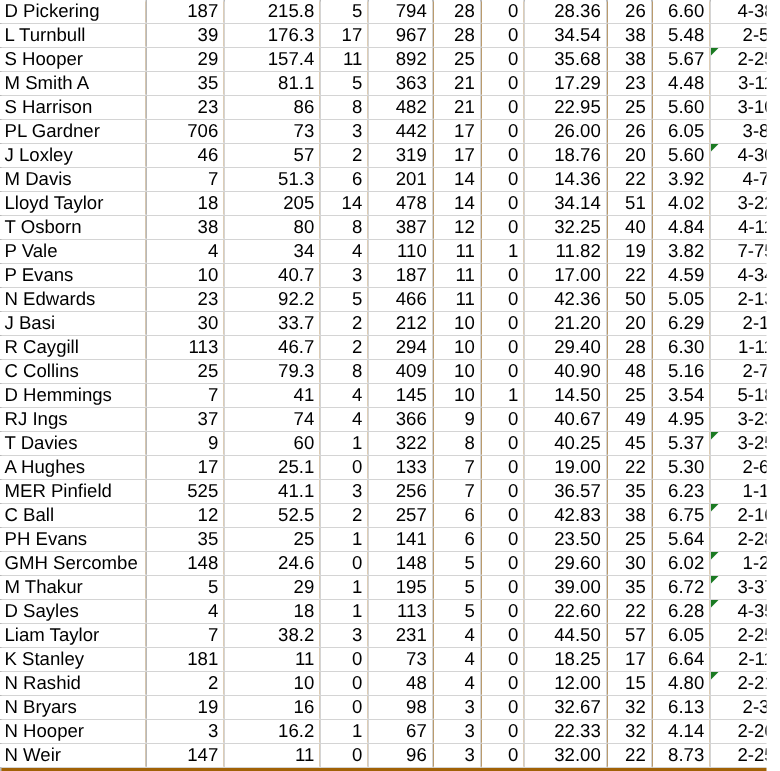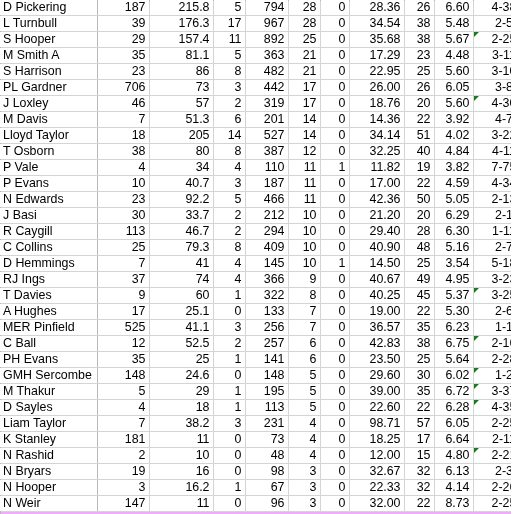--- a/index.html
+++ b/index.html
@@ -10,21 +10,21 @@
   body {
     width: 520px;
     height: 514px;
     overflow: hidden;
     font-family: "Liberation Sans", sans-serif;
   }
   #sheet {
     width: 520px;
     height: 514px;
     position: relative;
-    background: #f0abfc;
+    background: #a16207;
   }
   table.grid {
     border-collapse: collapse;
     table-layout: fixed;
     width: 511px;
     margin: 0;
     padding: 0;
   }
   table.grid col.c0  { width: 97px; }
   table.grid col.c1  { width: 52px; }
@@ -217,21 +217,21 @@
           <td class="num">14.36</td>
           <td class="num">22</td>
           <td class="num">3.92</td>
           <td class="center last">4-7</td>
         </tr>
         <tr>
           <td class="name">Lloyd Taylor</td>
           <td class="num">18</td>
           <td class="num">205</td>
           <td class="num">14</td>
-          <td class="num">527</td>
+          <td class="num">478</td>
           <td class="num">14</td>
           <td class="num">0</td>
           <td class="num">34.14</td>
           <td class="num">51</td>
           <td class="num">4.02</td>
           <td class="center last">3-22</td>
         </tr>
         <tr>
           <td class="name">T Osborn</td>
           <td class="num">38</td>
@@ -454,21 +454,21 @@
           <td class="center last"><span class="flag"></span>4-35</td>
         </tr>
         <tr>
           <td class="name">Liam Taylor</td>
           <td class="num">7</td>
           <td class="num">38.2</td>
           <td class="num">3</td>
           <td class="num">231</td>
           <td class="num">4</td>
           <td class="num">0</td>
-          <td class="num">98.71</td>
+          <td class="num">44.50</td>
           <td class="num">57</td>
           <td class="num">6.05</td>
           <td class="center last">2-25</td>
         </tr>
         <tr>
           <td class="name">K Stanley</td>
           <td class="num">181</td>
           <td class="num">11</td>
           <td class="num">0</td>
           <td class="num">73</td>

